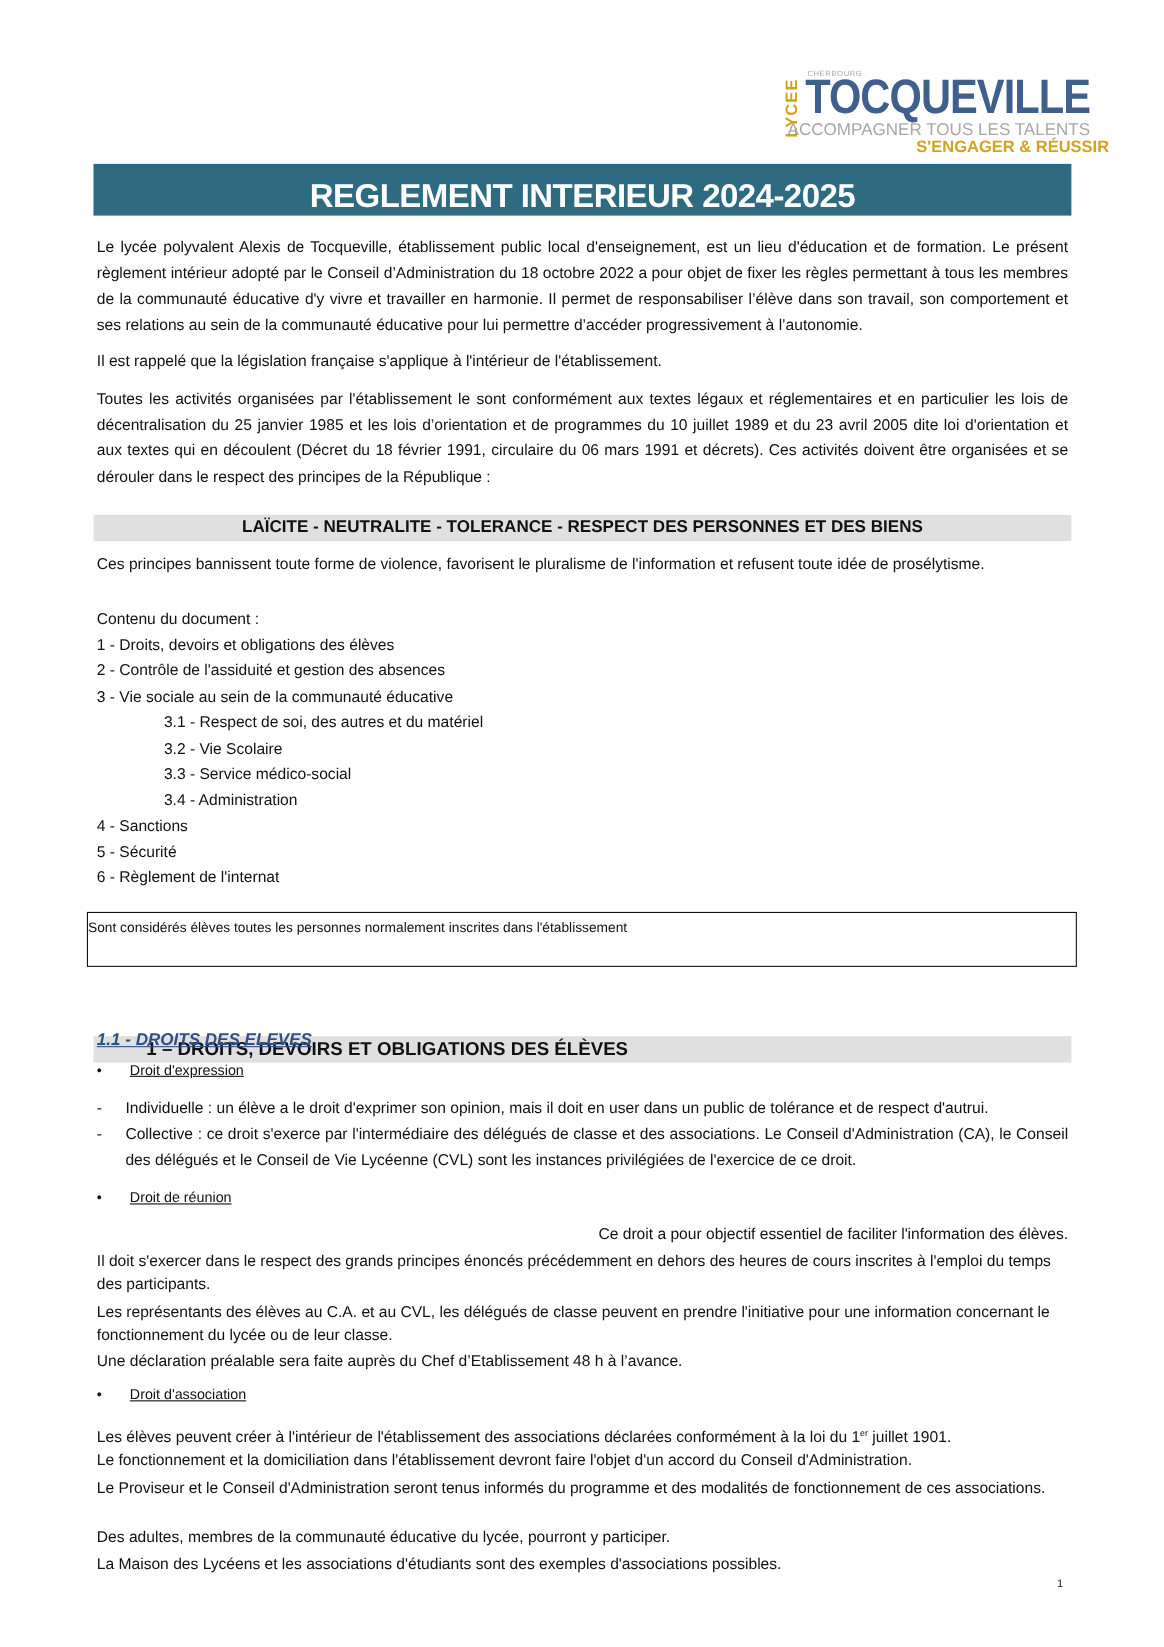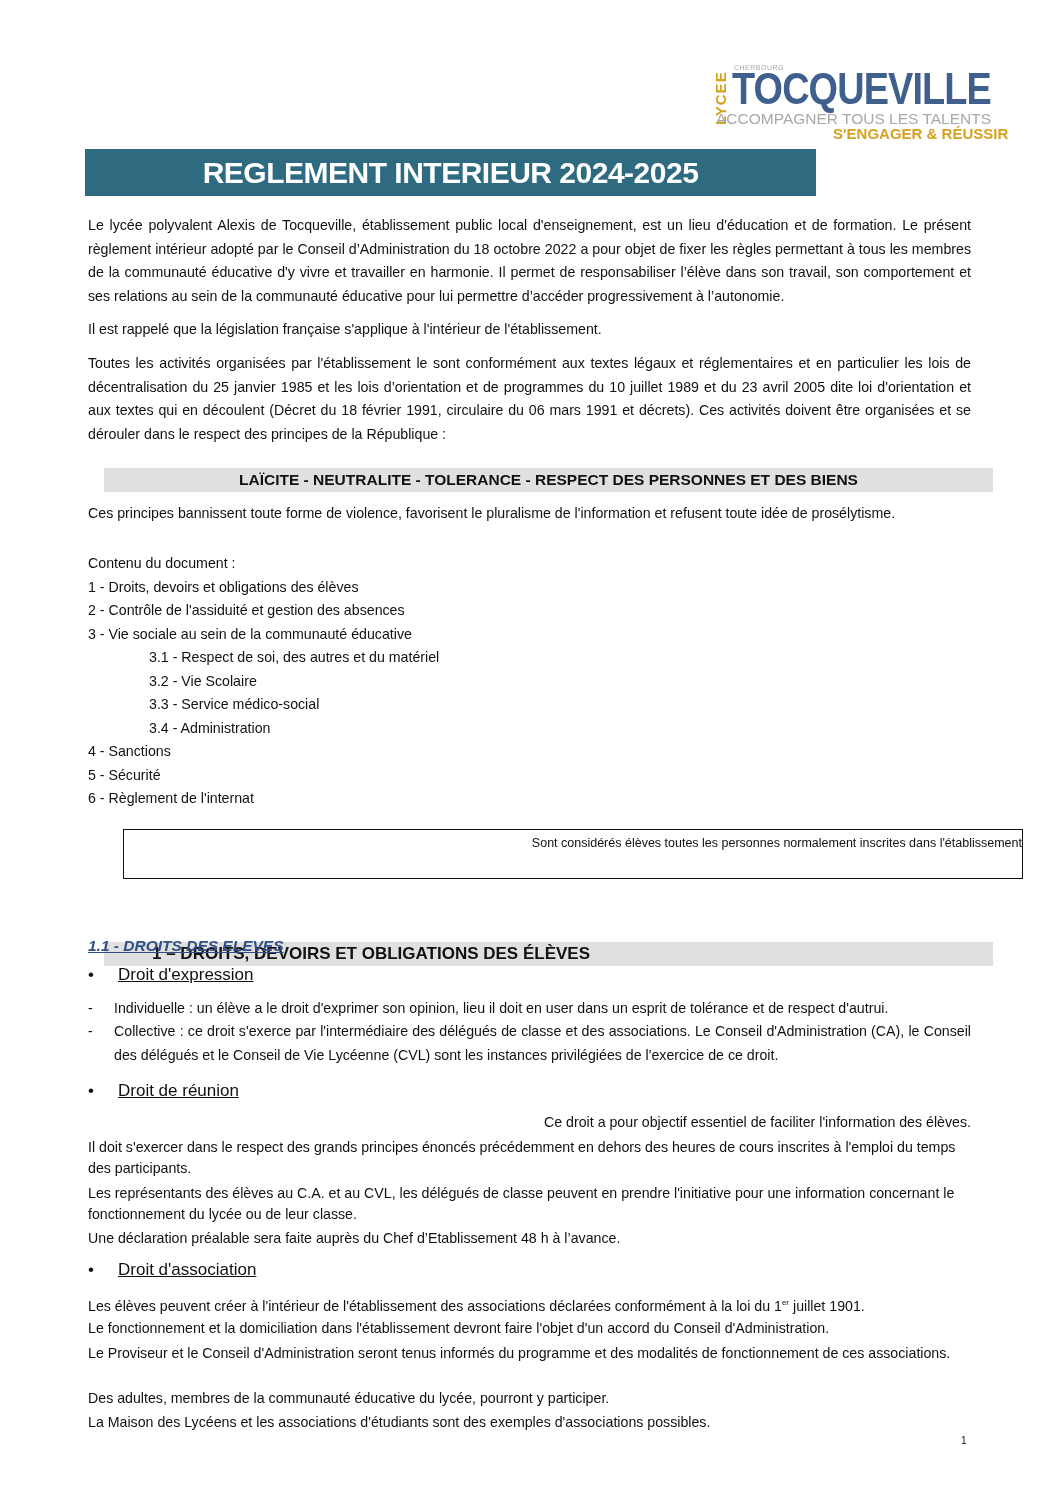--- a/index.html
+++ b/index.html
@@ -12,43 +12,43 @@
   .logo-lycee { position: absolute; left: 0px; top: 4px; width: 16px; height: 64px;
                 color: #d4a21f; font-weight: bold; font-size: 15px; letter-spacing: 1px;
                 writing-mode: vertical-rl; transform: rotate(180deg); text-align: center; }
   .logo-city { position: absolute; left: 22px; top: 2px; font-size: 7px; color: #a7a7a7; letter-spacing: 0.5px; }
   .logo-name { position: absolute; left: 20px; top: 4px; font-size: 44px; font-weight: bold; color: #3f5f8c;
                letter-spacing: -1px; line-height: 46px; transform: scaleX(0.86); transform-origin: left top; }
   .logo-tag1 { position: absolute; left: 4px; top: 48px; font-size: 15.5px; color: #a8a8a8; letter-spacing: 0px; white-space: nowrap; }
   .logo-tag2 { position: absolute; left: 121px; top: 63px; font-size: 15px; color: #d4a21f; font-weight: bold; white-space: nowrap; }
 
   
-  .title-banner { position: absolute; left: 85px; top: 149px; width: 731px; height: 47px; background: #2e6b80;
-                  display: flex; align-items: center; justify-content: center; }
+  .title-banner { position: absolute; left: 85px; top: 149px; width: 889px; height: 47px; background: #2e6b80;
+                  display: flex; align-items: flex-end; justify-content: center; }
   .title-banner span { color: #ffffff; font-weight: bold; font-size: 30px; letter-spacing: -0.5px; }
 
   .para { position: absolute; left: 88px; width: 883px; font-size: 14.2px; line-height: 23.5px; text-align: justify; }
   .para.left { text-align: left; }
 
-  .section-bar { position: absolute; left: 85px; width: 889px; height: 24px; background: #e0e0e0; margin-left: 19px; }
+  .section-bar { position: absolute; left: 85px; width: 889px; height: 24px; background: #e0e0e0; }
   .section-bar.center { display: flex; align-items: center; justify-content: center; }
   .section-bar.center span { font-size: 15.5px; font-weight: bold; color: #111; }
   .section-bar.leftb { display: flex; align-items: center; padding-left: 3px; box-sizing: border-box; }
   .section-bar.leftb span { font-size: 17px; font-weight: bold; color: #111; }
 
   .toc { position: absolute; left: 88px; top: 552px; font-size: 14.2px; line-height: 23.5px; }
   .toc .sub { padding-left: 61px; }
 
   .note-box { position: absolute; left: 79px; top: 829px; width: 900px; height: 50px; border: 1.5px solid #111;
-              box-sizing: border-box; text-align: right; font-size: 12.5px; line-height: 21px; padding-top: 3px; margin-left: 44px; }
+              box-sizing: border-box; text-align: left; font-size: 12.5px; line-height: 21px; padding-top: 3px; }
 
   .subhead { position: absolute; left: 88px; top: 937px; font-size: 15.5px; font-weight: bold; font-style: italic;
              color: #2f4f85; text-decoration: underline; text-align: center; }
 
-  .bullet { position: absolute; left: 88px; font-size: 17px; }
+  .bullet { position: absolute; left: 88px; font-size: 13px; }
   .bullet .dot { display: inline-block; width: 30px; }
   .bullet .lbl { text-decoration: underline; }
 
   .dash { position: absolute; left: 88px; width: 883px; font-size: 14.2px; line-height: 23.5px; }
   .dash .mark { position: absolute; left: 0; top: 0; }
   .dash .txt { margin-left: 26px; display: block; text-align: justify; }
 
   .page-num { position: absolute; left: 961px; top: 1435px; font-size: 10px; }
   sup { font-size: 8px; }
 </style>
@@ -99,21 +99,21 @@
   <div class="section-bar leftb" style="top:942px;padding-left:48px;">
     <span>1 – DROITS, DEVOIRS ET OBLIGATIONS DES ÉLÈVES</span>
   </div>
   <div class="subhead">1.1 -  DROITS DES ELEVES</div>
 
   <div class="bullet" style="top:965px;">
     <span class="dot">•</span><span class="lbl">Droit d'expression</span>
   </div>
   <div class="dash" style="top:997px;">
     <span class="mark">-</span>
-    <span class="txt">Individuelle : un élève a le droit d'exprimer son opinion, lieu il doit en user dans un esprit de tolérance et de respect d'autrui.</span>
+    <span class="txt">Individuelle : un élève a le droit d'exprimer son opinion, mais il doit en user dans un public de tolérance et de respect d'autrui.</span>
   </div>
   <div class="dash" style="top:1020px;">
     <span class="mark">-</span>
     <span class="txt">Collective : ce droit s'exerce par l'intermédiaire des délégués de classe et des associations. Le Conseil d'Administration (CA), le Conseil des délégués et le Conseil de Vie Lycéenne (CVL) sont les instances privilégiées de l'exercice de ce droit.</span>
   </div>
 
   <div class="bullet" style="top:1081px;">
     <span class="dot">•</span><span class="lbl">Droit de réunion</span>
   </div>
   <div class="para left" style="top:1112px; line-height:21px;text-align:right;">Ce droit a pour objectif essentiel de faciliter l'information des élèves.</div>

